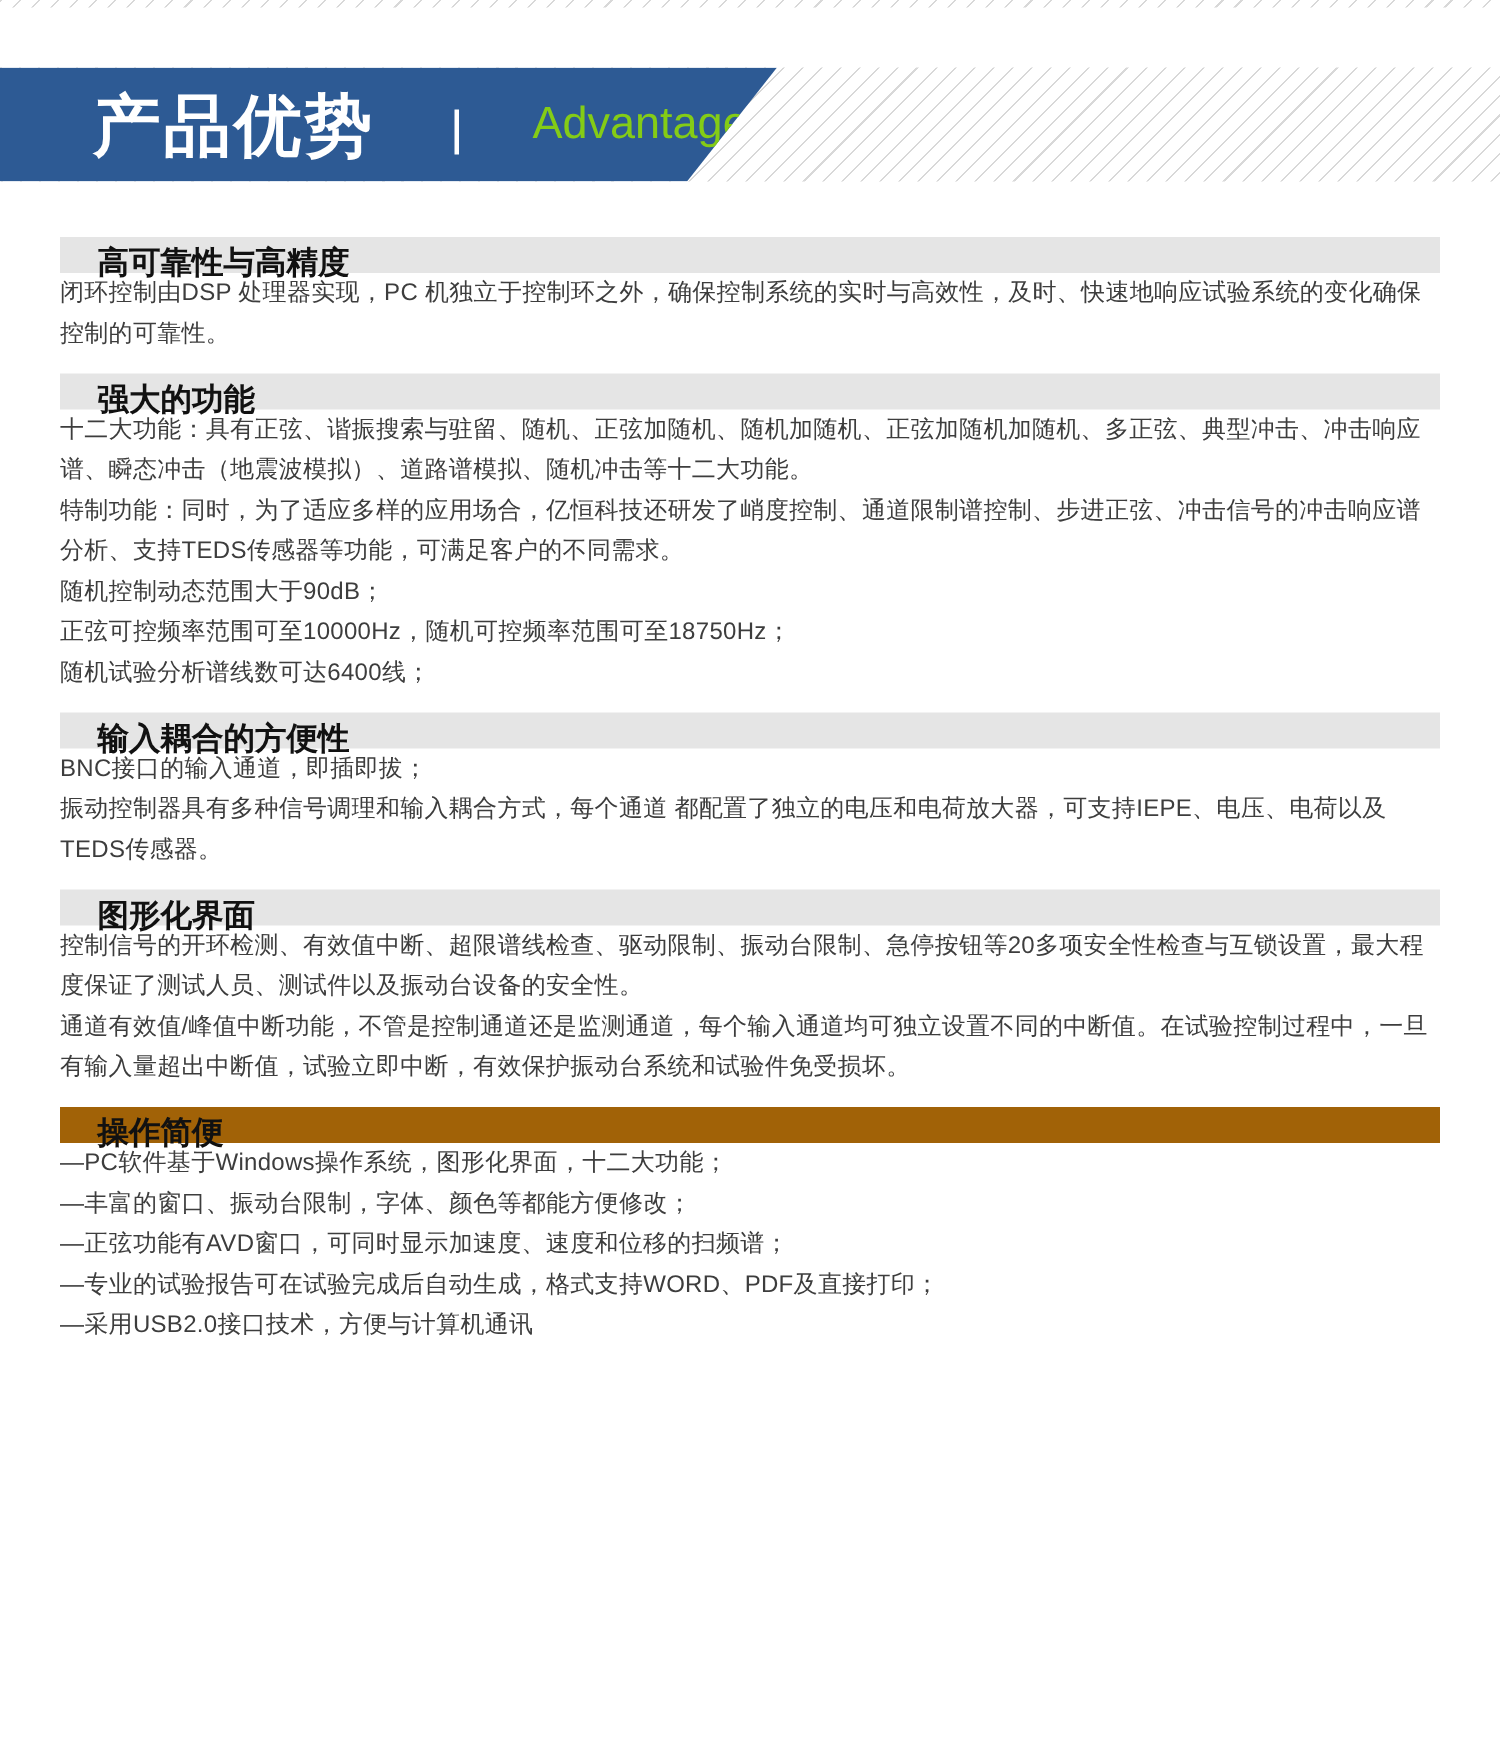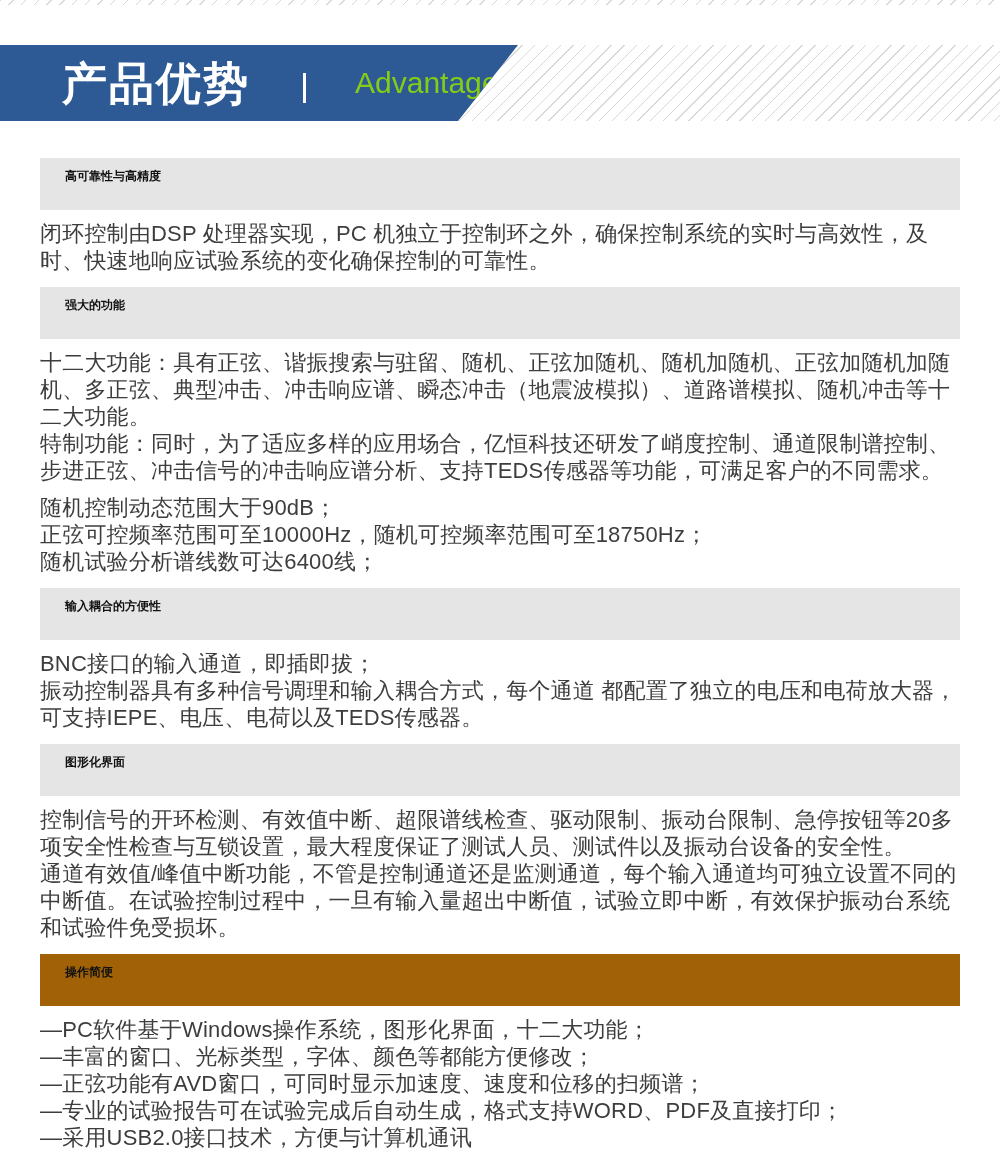--- a/index.html
+++ b/index.html
@@ -61,33 +61,32 @@
     font-size: 30px;
     margin-left: 12px;
     line-height: 1;
     white-space: nowrap;
   }
 
   .content { margin: 0 40px; }
 
   .sec-header {
     margin-top: 13px;
-    height: 52px;
+    height: 24px;
     line-height: 36px;
     background: #e5e5e5;
     padding-left: 25px;
-    font-size: 12px;
+    font-size: 21px;
     font-weight: bold;
     color: #111111;
   }
   .sec-header.first { margin-top: 37px; }
 
   .sec-body {
-    margin-top: 10px;
-    font-size: 22px;
+    font-size: 16px;
     line-height: 27px;
     color: #3d3d3d;
     letter-spacing: 0.2px;
   }
   .sec-body p { margin: 0; padding: 0; }
 </style>
 </head>
 <body style="background: rgb(255, 255, 255);">
 
 <div class="top-strip hatch"></div>
@@ -127,19 +126,19 @@
 
   <div class="sec-header" style="background: rgb(229, 229, 229);">图形化界面</div>
   <div class="sec-body">
       <p>控制信号的开环检测、有效值中断、超限谱线检查、驱动限制、振动台限制、急停按钮等20多项安全性检查与互锁设置，最大程度保证了测试人员、测试件以及振动台设备的安全性。</p>
       <p>通道有效值/峰值中断功能，不管是控制通道还是监测通道，每个输入通道均可独立设置不同的中断值。在试验控制过程中，一旦有输入量超出中断值，试验立即中断，有效保护振动台系统和试验件免受损坏。</p>
     </div>
 
   <div class="sec-header" style="background: #a16207;">操作简便</div>
   <div class="sec-body">
       <p>—PC软件基于Windows操作系统，图形化界面，十二大功能；</p>
-      <p>—丰富的窗口、光标类型，字体、颜色等都能方便修改；</p>
+      <p>—丰富的窗口、振动台限制，字体、颜色等都能方便修改；</p>
       <p>—正弦功能有AVD窗口，可同时显示加速度、速度和位移的扫频谱；</p>
       <p>—专业的试验报告可在试验完成后自动生成，格式支持WORD、PDF及直接打印；</p>
       <p>—采用USB2.0接口技术，方便与计算机通讯</p>
     </div>
 
 </div>
 
 </body></html>

